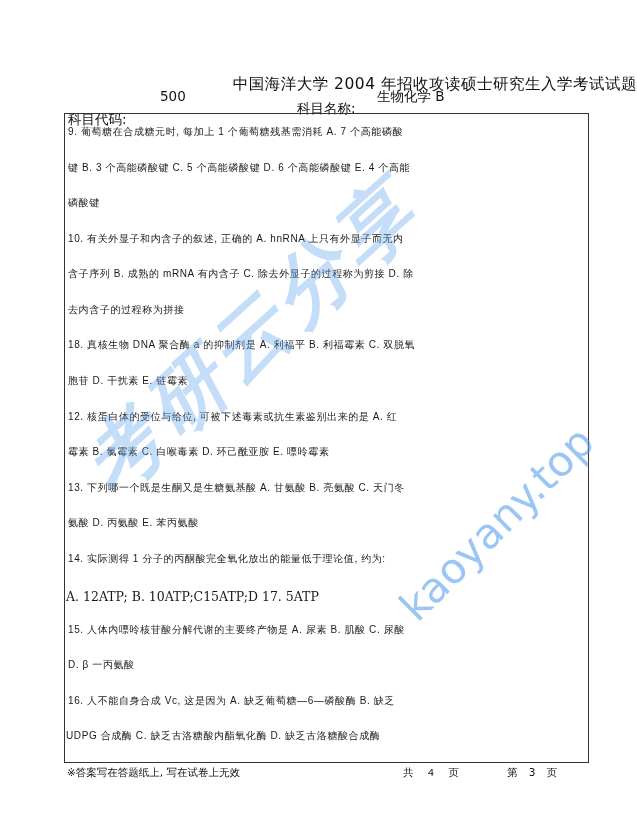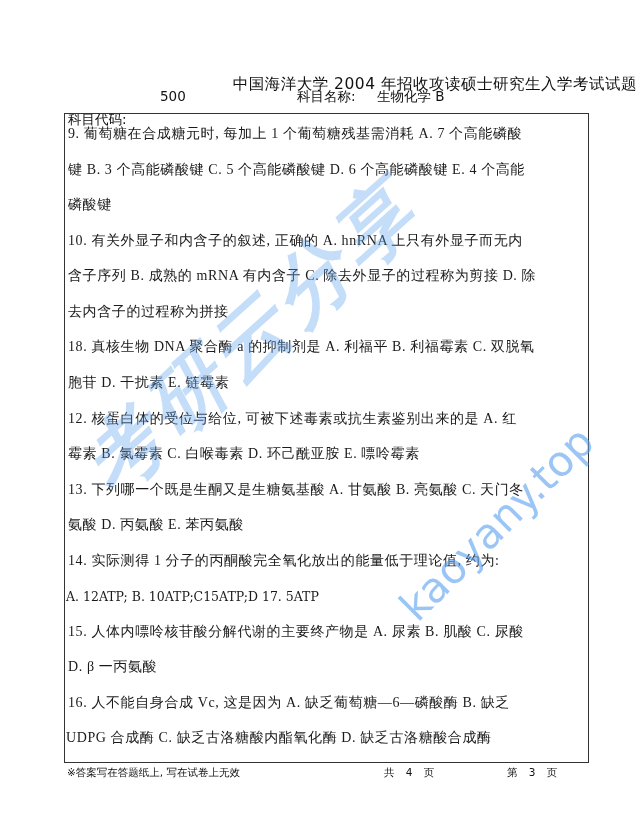--- a/index.html
+++ b/index.html
@@ -26,55 +26,55 @@
     .subject-row {
       position: absolute;
       top: 88px;
       left: 0; width: 637px; height: 20px;
       font-family: "DejaVu Sans", "Liberation Sans", sans-serif;
       font-size: 13.5px;
       color: #111;
     }
     .subject-code-label { position: absolute; left: 68px; top: 0; margin-top: 23px; }
     .subject-code-value { position: absolute; left: 160px; top: 0; }
-    .subject-name-label { position: absolute; left: 297px; top: 0; }
+    .subject-name-label { position: absolute; left: 297px; top: 12px; }
     .subject-name-value { position: absolute; left: 377px; top: 0; }
 
     .question-box {
       position: absolute;
       left: 64px; top: 113px;
       width: 525px; height: 650px;
       border: 1px solid #333;
       border-right-width: 1.5px;
     }
     .question-line {
       position: absolute;
       left: 68px;
-      font-family: Liberation Serif, serif;
-      font-size: 14px;
+      font-family: Liberation Sans, sans-serif;
+      font-size: 10px;
       letter-spacing: 0.6px;
       white-space: nowrap;
       color: #1a1a1a;
     }
     .question-line.small {
       font-family: "DejaVu Serif", "Liberation Serif", serif;
       font-size: 12.5px;
       letter-spacing: 0;
     }
     .footer {
       position: absolute;
       top: 766px;
       left: 0; width: 637px; height: 16px;
       font-family: "DejaVu Sans", "Liberation Sans", sans-serif;
       font-size: 10.5px;
       color: #111;
       padding-left: 32px;
     }
     .footer-note { position: absolute; left: 67px; top: 0; }
-    .footer-total { position: absolute; left: 384px; top: 0; letter-spacing: 4px; }
+    .footer-total { position: absolute; left: 403px; top: 0; letter-spacing: 4px; font-family: Liberation Mono, monospace; }
     .footer-page { position: absolute; left: 507px; top: 0; letter-spacing: 4px; }
 
     .watermark {
       position: absolute;
       pointer-events: none;
       color: #5aa0ef;
       opacity: 0.55;
       white-space: nowrap;
     }
     .wm-cn {

